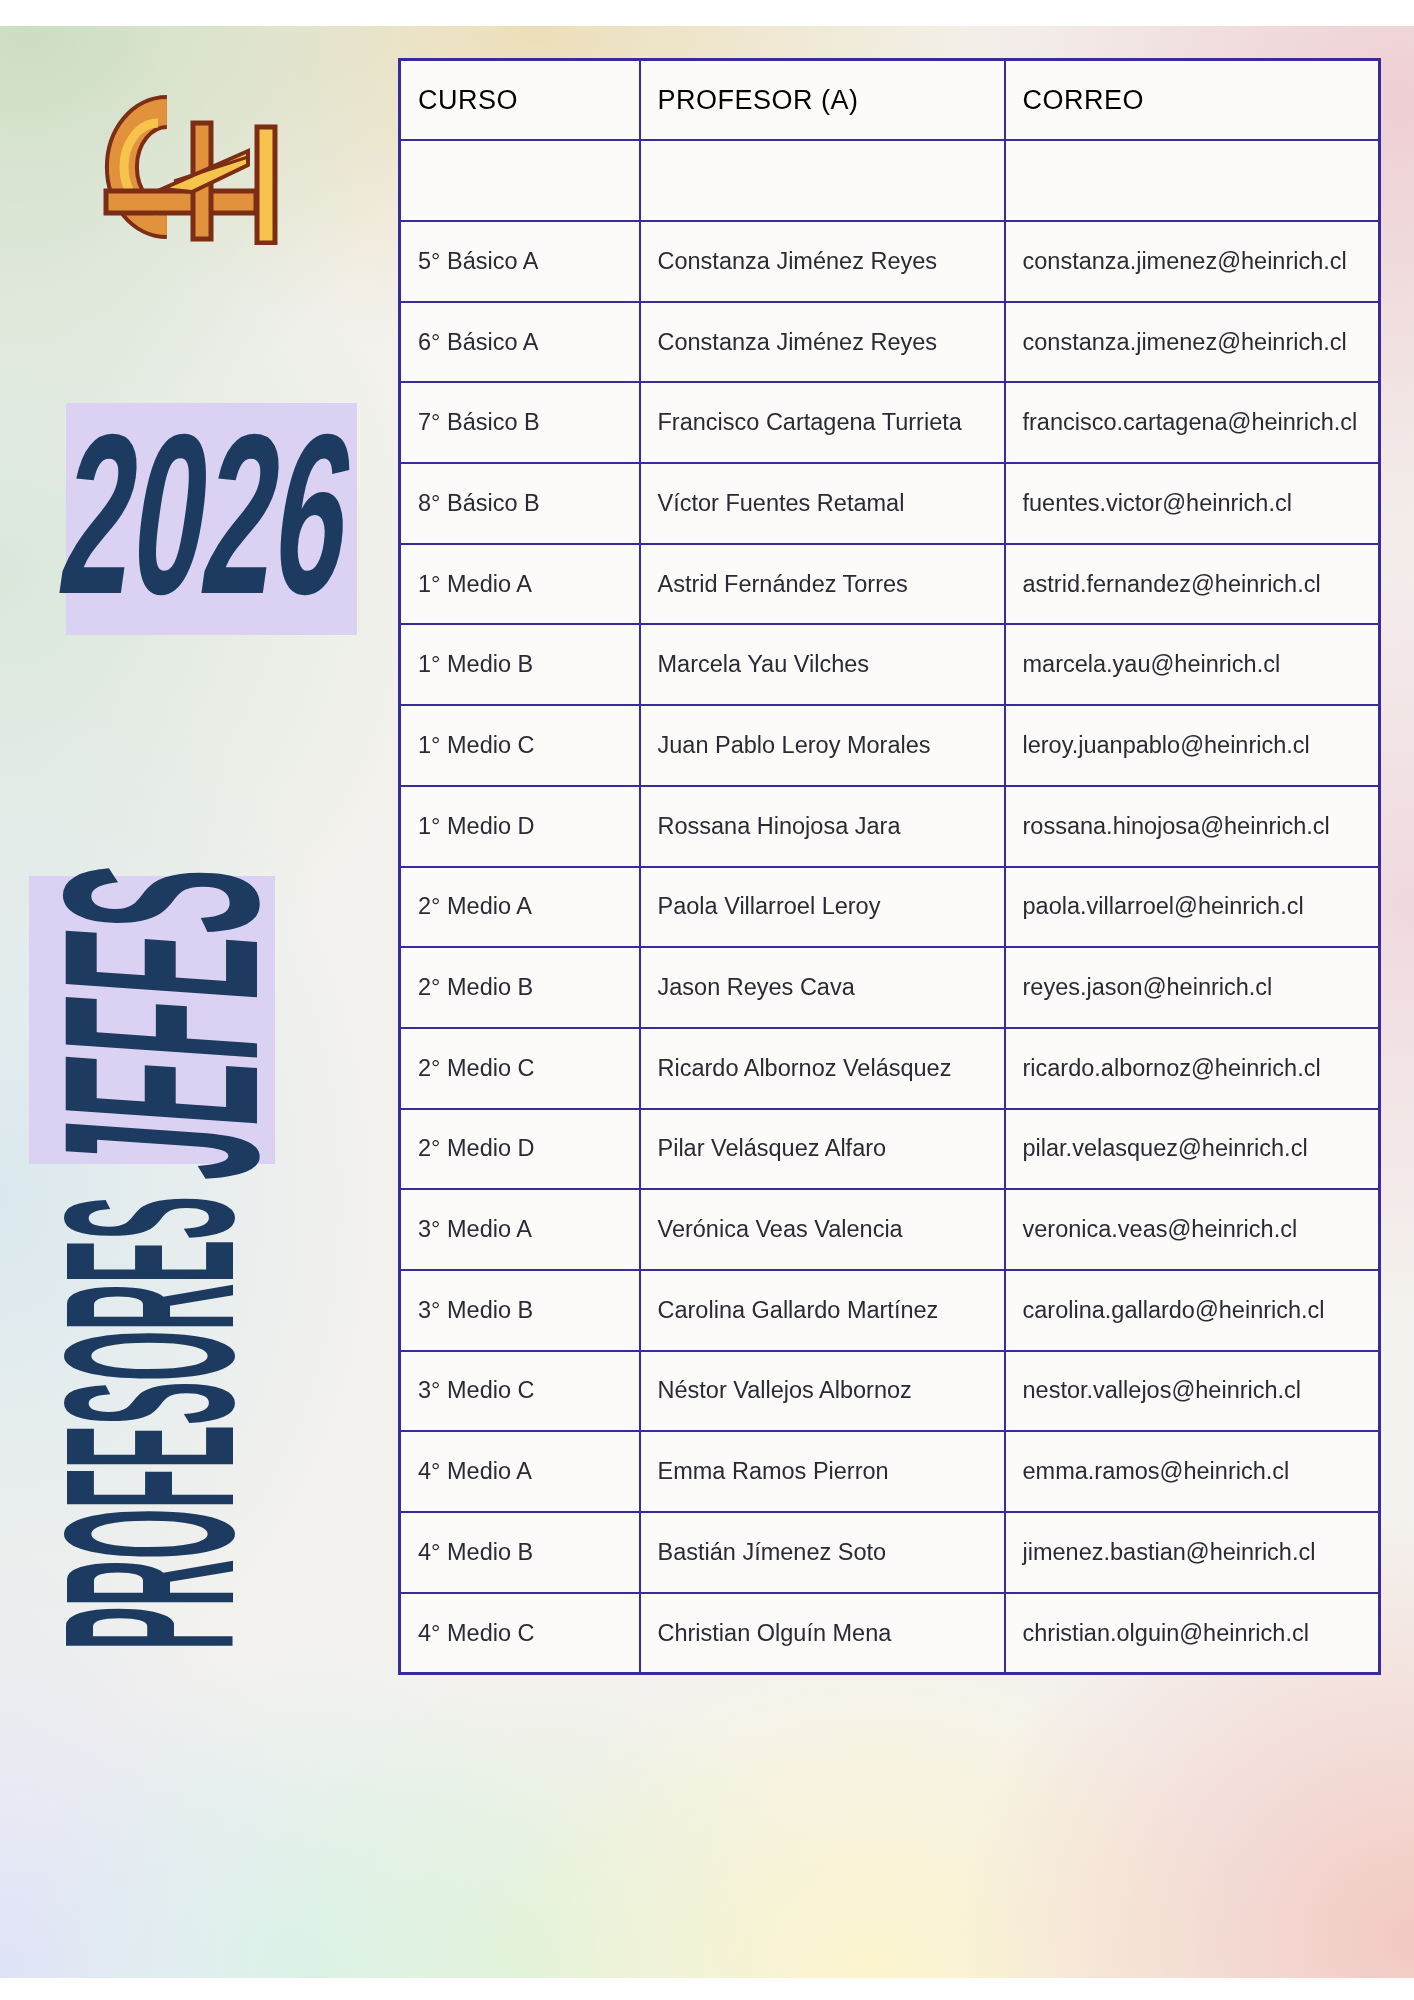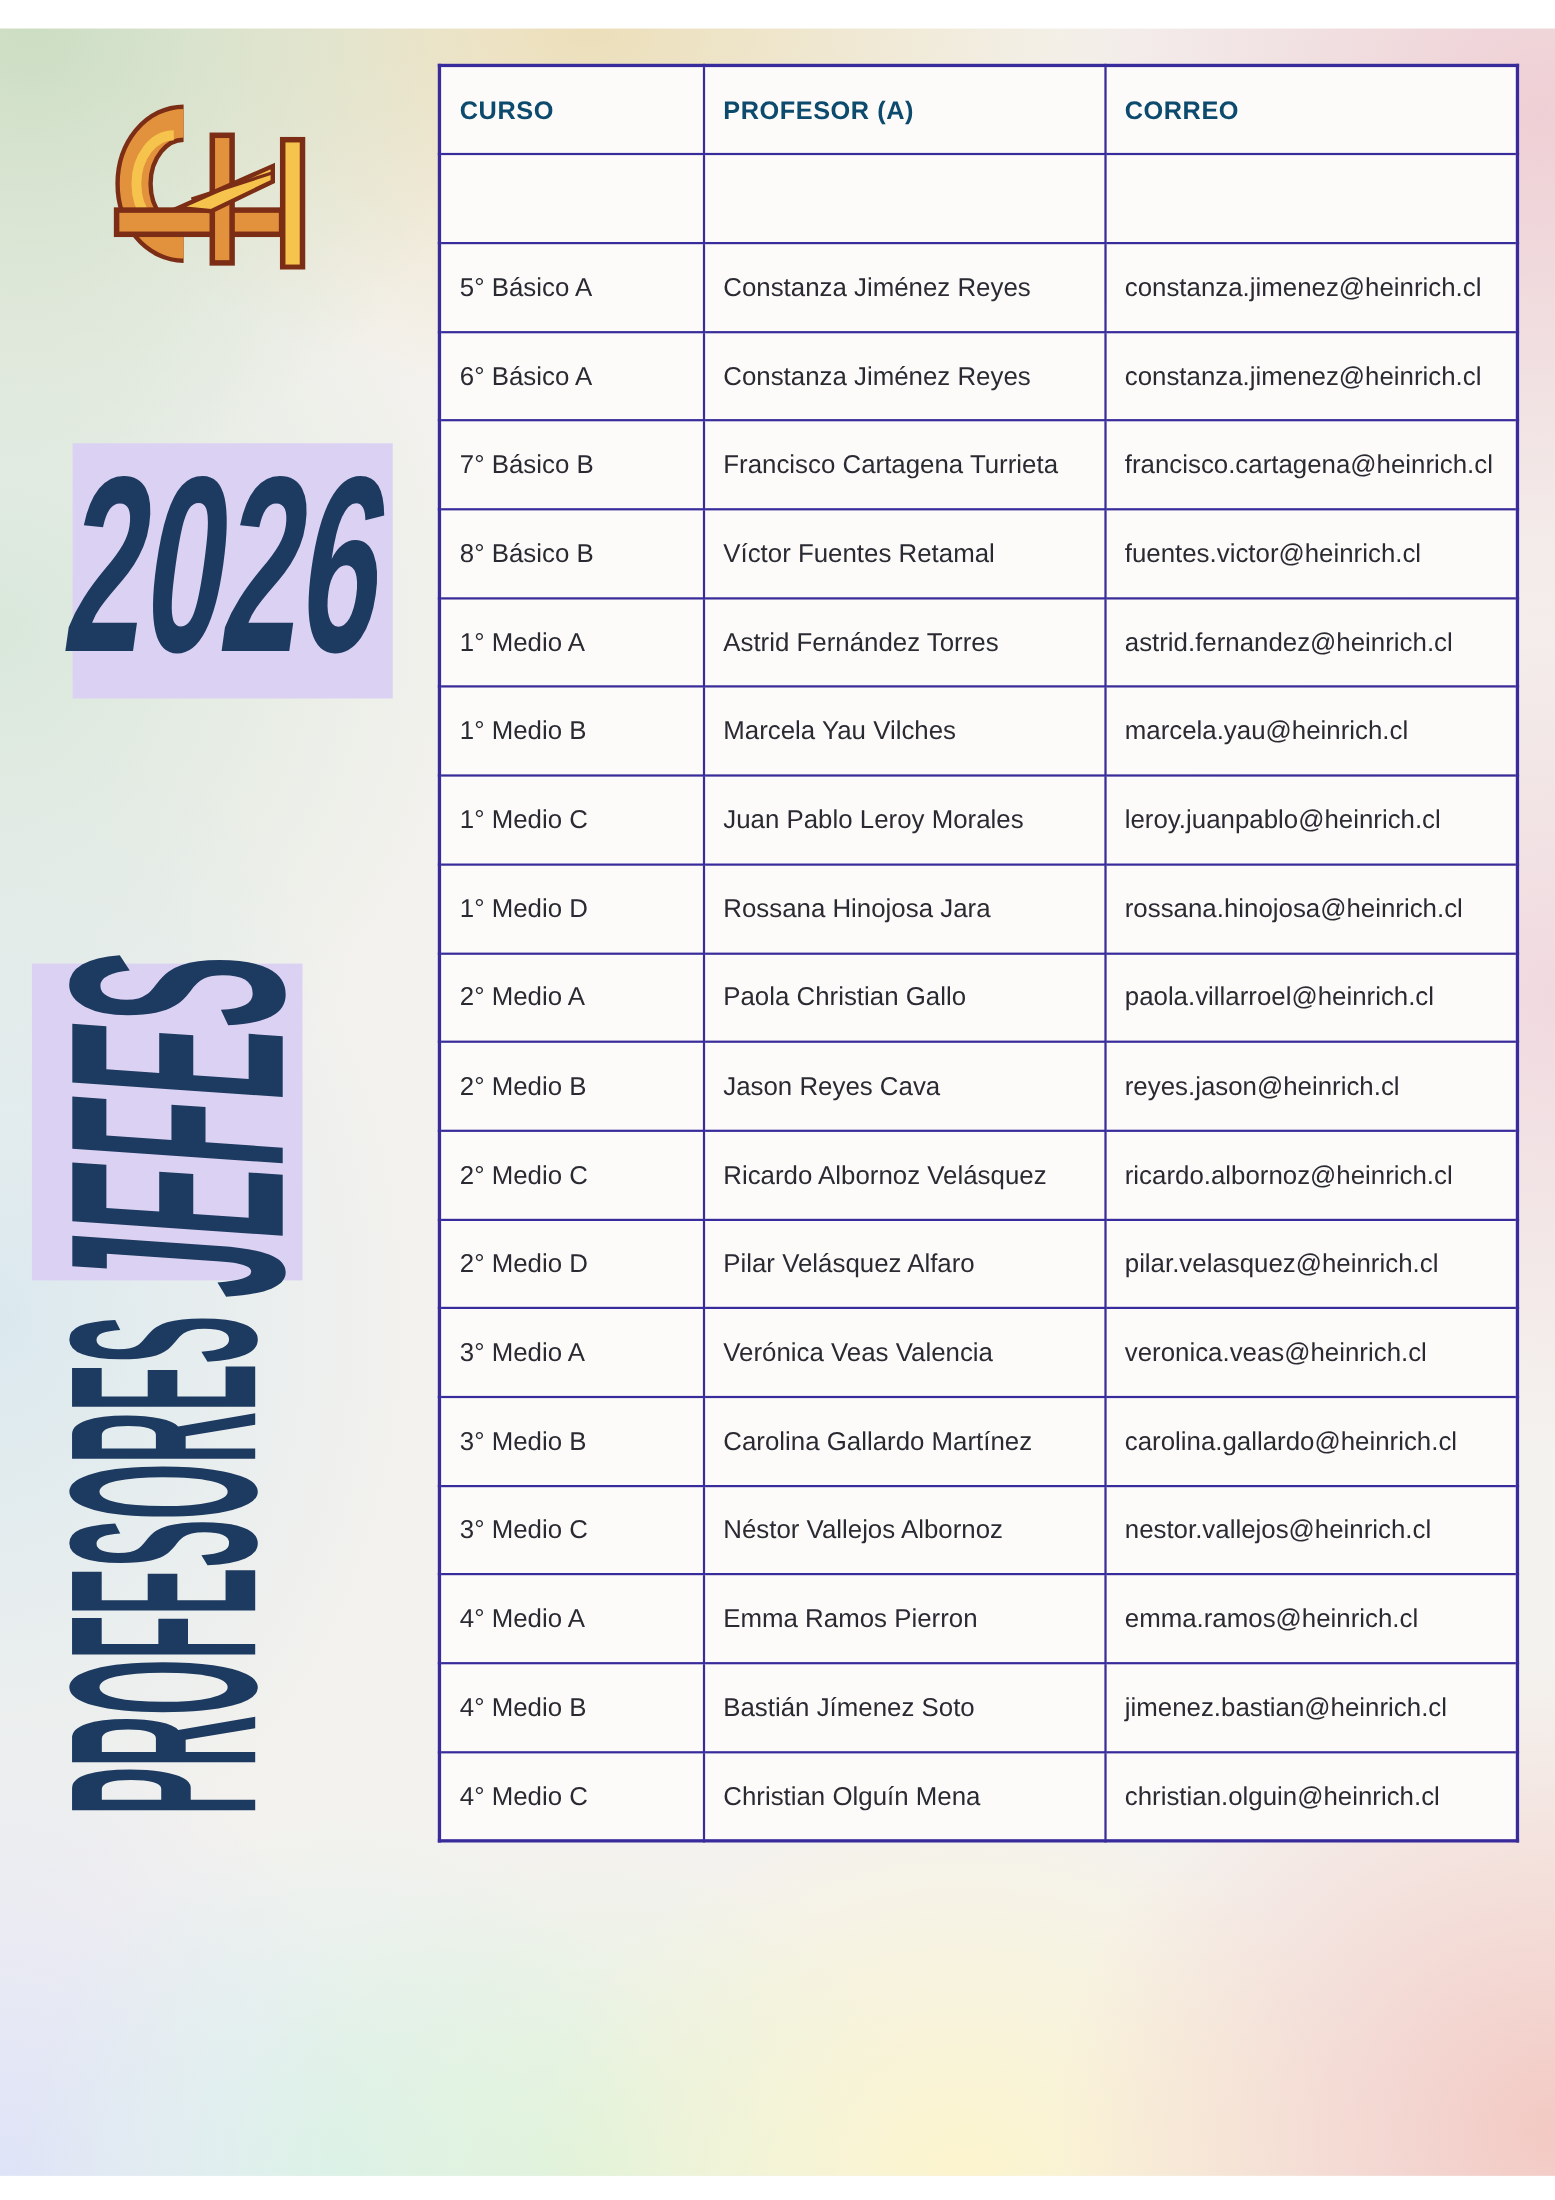--- a/index.html
+++ b/index.html
@@ -46,21 +46,21 @@
     border:3px solid #382b9b;
   }
   table.roster col.c1{width:240px;}
   table.roster col.c2{width:365px;}
   table.roster col.c3{width:375px;}
   table.roster th,table.roster td{
     border:2px solid #382b9b;background:#fdfbf9;
     vertical-align:middle;text-align:left;padding:0 10px 0 17px;
     color:#2a2a33;overflow:hidden;
   }
-  table.roster th{height:78px;font-size:23px;font-weight:700;letter-spacing:.5px;color:#0c4a6e;}
+  table.roster th{height:78px;font-size:27px;font-weight:400;letter-spacing:.5px;color:#000000;}
   table.roster tr.empty td{height:79px;}
   table.roster tbody td.data{height:78.7px;font-size:23.5px;font-weight:400;}
 </style>
 </head>
 <body>
 
 <div class="bg"></div>
 
 <svg class="logo" width="210" height="152" viewBox="0 0 210 152">
 
@@ -138,21 +138,21 @@
         <td class="data">Juan Pablo Leroy Morales</td>
         <td class="data">leroy.juanpablo@heinrich.cl</td>
       </tr>
       <tr>
         <td class="data">1° Medio D</td>
         <td class="data">Rossana Hinojosa Jara</td>
         <td class="data">rossana.hinojosa@heinrich.cl</td>
       </tr>
       <tr>
         <td class="data">2° Medio A</td>
-        <td class="data">Paola Christian Gallo</td>
+        <td class="data">Paola Villarroel Leroy</td>
         <td class="data">paola.villarroel@heinrich.cl</td>
       </tr>
       <tr>
         <td class="data">2° Medio B</td>
         <td class="data">Jason Reyes Cava</td>
         <td class="data">reyes.jason@heinrich.cl</td>
       </tr>
       <tr>
         <td class="data">2° Medio C</td>
         <td class="data">Ricardo Albornoz Velásquez</td>

